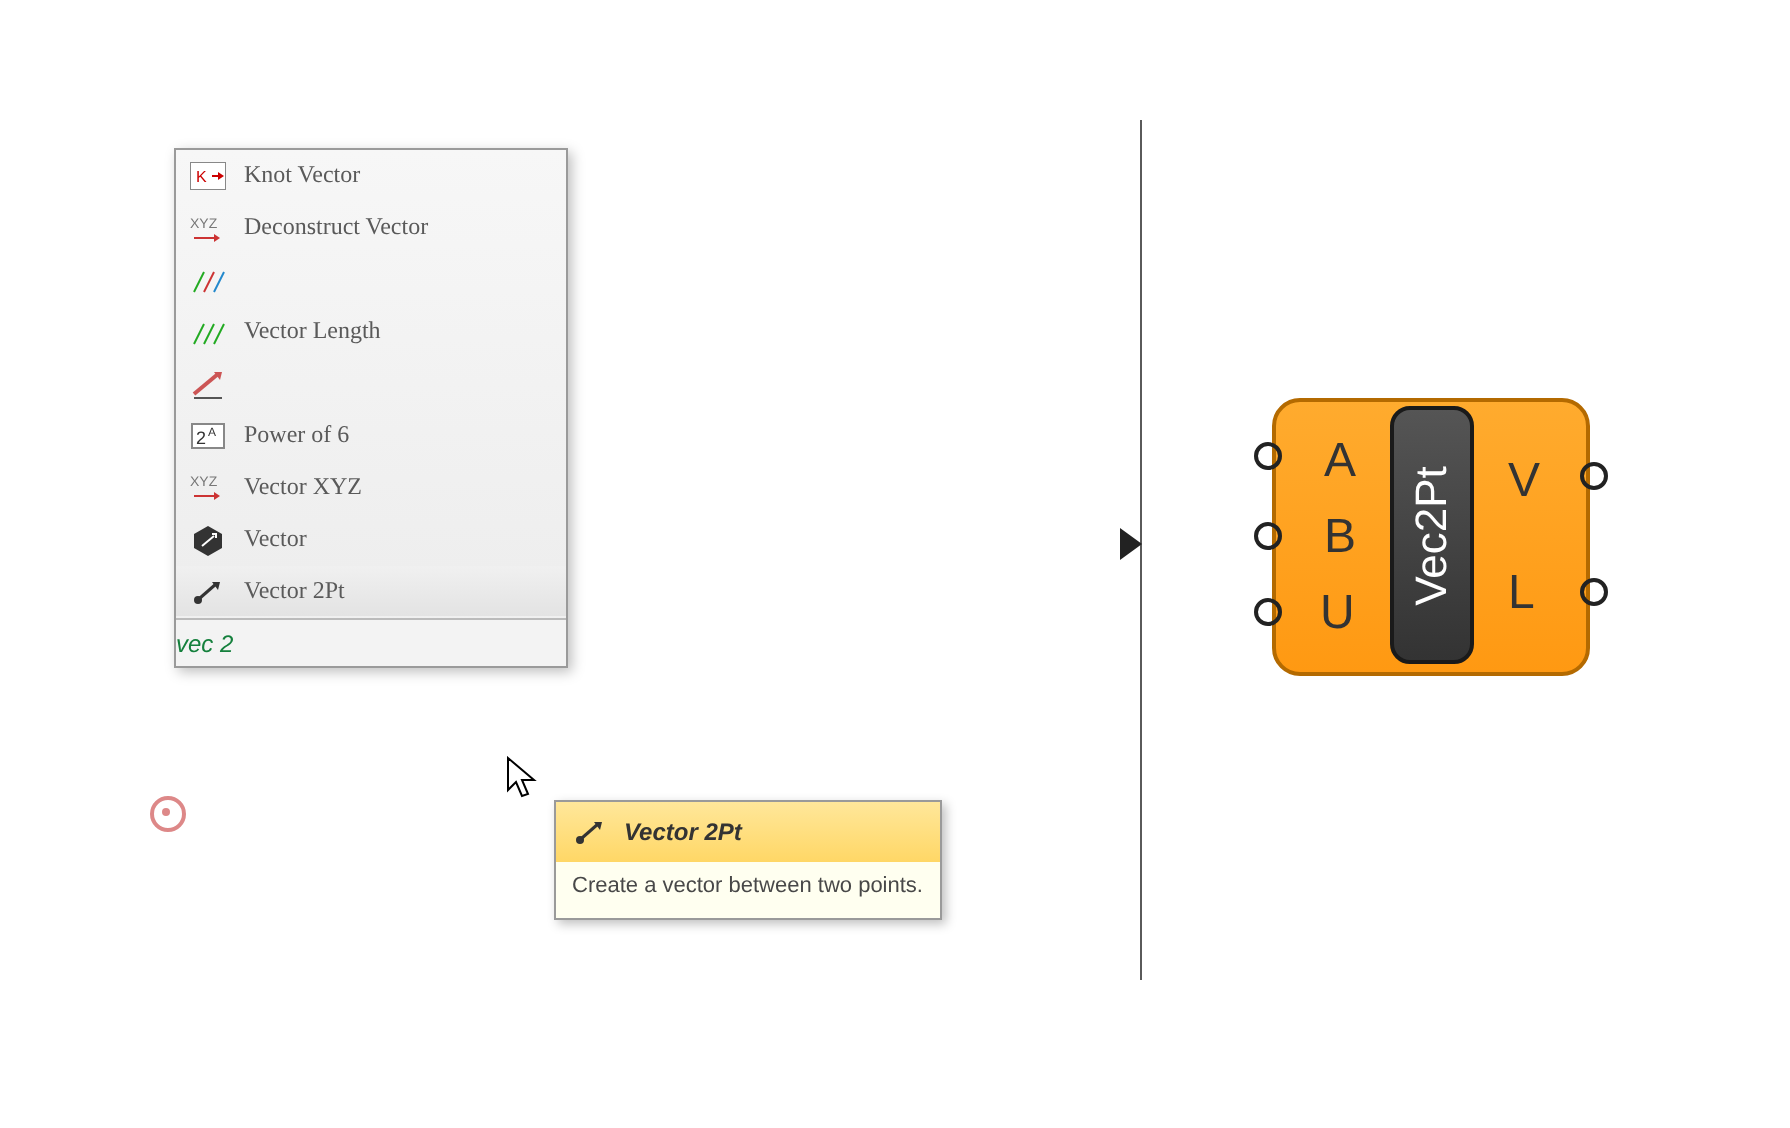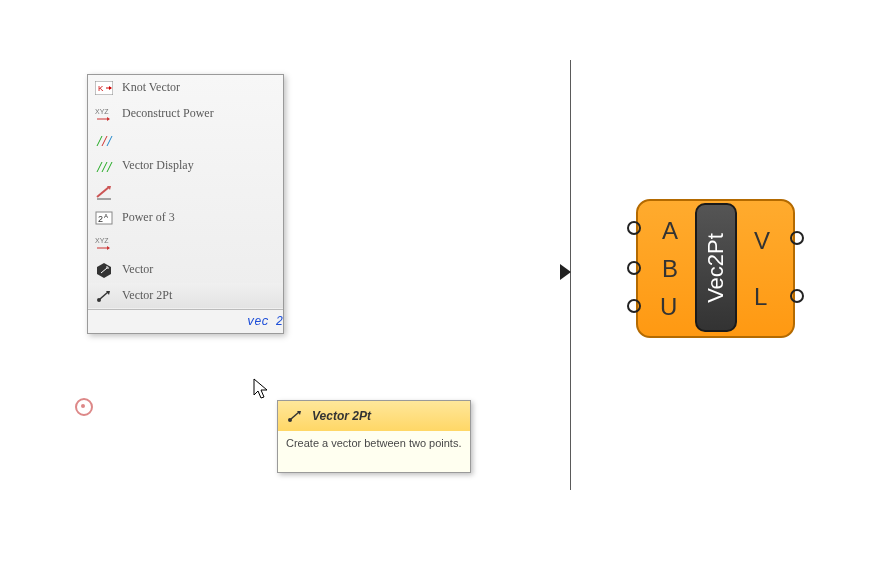--- a/index.html
+++ b/index.html
@@ -60,26 +60,25 @@
     align-items: center;
     justify-content: center;
     font-size: 10px;
   }
   .menu-item .label { flex: 1; font-family: Liberation Serif, serif; }
 
   .search-row {
     height: 24px;
     display:flex;
     align-items:center;
-    justify-content:flex-end;
+    justify-content:flex-start;
     font-style: italic;
-    color:#1d4ed8;
+    color:#15803d;
     border-top:1px solid #bbb;
     background:#f3f3f3;
-    font-family:Liberation Mono, monospace;
   }
 
   .tooltip {
     position: absolute;
     left: 277px;
     top: 400px;
     width: 194px;
     border: 1px solid #9a9a9a;
     box-shadow: 2px 2px 5px rgba(0,0,0,0.25);
   }
@@ -88,21 +87,21 @@
     align-items:center;
     height: 30px;
     padding: 0 8px;
     background: linear-gradient(#ffe79a,#ffd766);
     font-style: italic;
     font-weight: 600;
     color:#333;
   }
   .tooltip-head .icon { width:18px; height:18px; margin-right:8px; display:flex; align-items:center; justify-content:center;}
   .tooltip-body {
-    padding: 6px 8px 23px;
+    padding: 6px 8px 10px;
     background: #fffff0;
     color:#484848;
     font-size: 11px;
   }
 
   .cursor {
     position:absolute;
     left: 253px;
     top: 378px;
     width: 18px;
@@ -207,68 +206,69 @@
     <span class="label">Knot Vector</span>
   </div>
   <div class="menu-item">
     <span class="icon">
       <svg width="18" height="16">
           <text x="0" y="8" font-size="7" fill="#777">XYZ</text>
           <path d="M2 13 h12" stroke="#c33"></path>
           <path d="M12 11 l3 2 l-3 2" fill="#c33"></path>
         </svg>
     </span>
-    <span class="label">Deconstruct Power</span>
+    <span class="label">Deconstruct Vector</span>
   </div>
   <div class="menu-item">
     <span class="icon">
       <svg width="18" height="16">
           <path d="M2 14 l5 -10" stroke="#2a2"></path>
           <path d="M7 14 l5 -10" stroke="#c33"></path>
           <path d="M12 14 l5 -10" stroke="#28c"></path>
         </svg>
     </span>
   </div>
   <div class="menu-item">
     <span class="icon">
       <svg width="18" height="16">
           <path d="M2 14 l5 -10" stroke="#2a2"></path>
           <path d="M7 14 l5 -10" stroke="#2a2"></path>
           <path d="M12 14 l5 -10" stroke="#2a2"></path>
         </svg>
     </span>
-    <span class="label">Vector Display</span>
+    <span class="label">Vector Length</span>
   </div>
   <div class="menu-item">
     <span class="icon">
       <svg width="18" height="16">
           <path d="M2 13 L14 3" stroke="#c55" stroke-width="2"></path>
           <path d="M12 2 l4 0 l-1 4" fill="#c55"></path>
           <path d="M2 15 h14" stroke="#555"></path>
         </svg>
     </span>
   </div>
   <div class="menu-item">
     <span class="icon">
       <svg width="18" height="16">
           <rect x="1" y="2" width="16" height="12" fill="#fff" stroke="#888"></rect>
           <text x="3" y="12" font-size="9" fill="#333">2</text>
           <text x="9" y="8" font-size="6" fill="#333">A</text>
         </svg>
     </span>
-    <span class="label">Power of 3</span>
+    <span class="label">Power of 6</span>
   </div>
   <div class="menu-item">
     <span class="icon">
       <svg width="18" height="16">
           <text x="0" y="7" font-size="7" fill="#777">XYZ</text>
           <path d="M2 12 h12" stroke="#c33"></path>
           <path d="M12 10 l3 2 l-3 2" fill="#c33"></path>
         </svg>
     </span>
+    <span class="label">Vector XYZ</span>
   </div>
   <div class="menu-item">
     <span class="icon">
       <svg width="18" height="16">
           <polygon points="9,1 16,5 16,12 9,16 2,12 2,5" fill="#333"></polygon>
           <path d="M6 11 l6 -5" stroke="#fff"></path>
           <path d="M11 5 l2 0 l0 2" stroke="#fff" fill="none"></path>
         </svg>
     </span>
     <span class="label">Vector</span>

